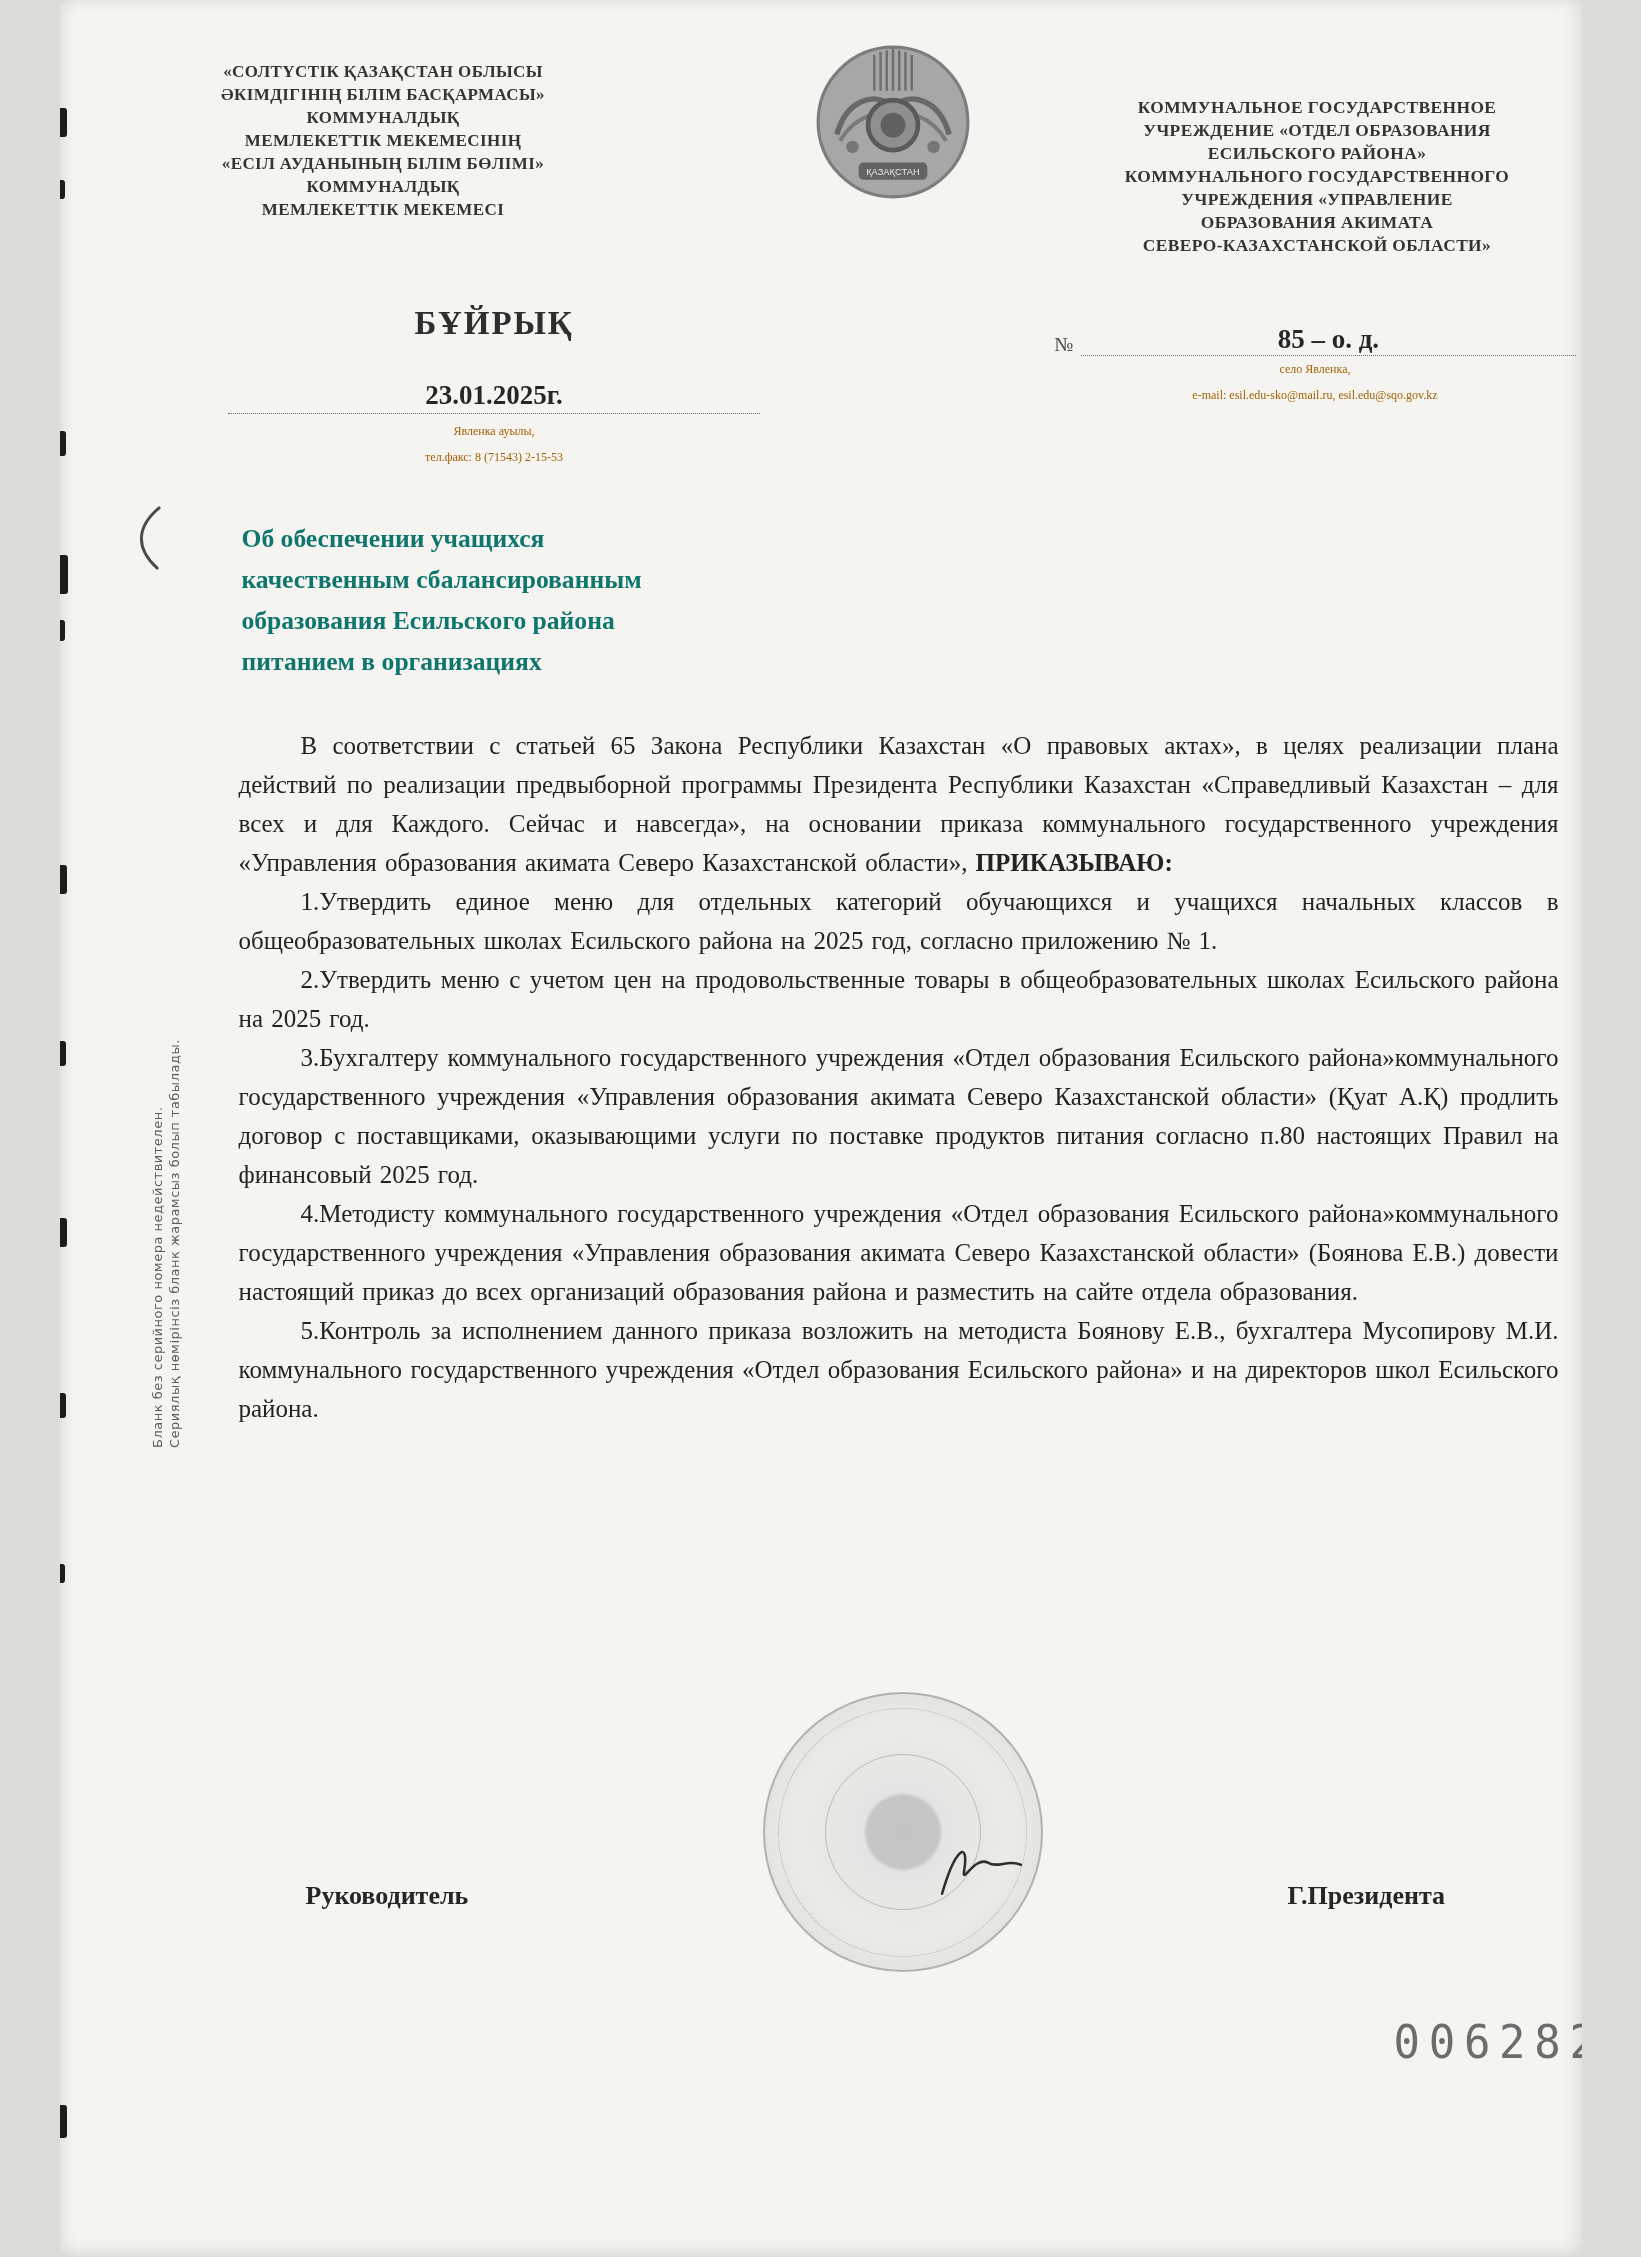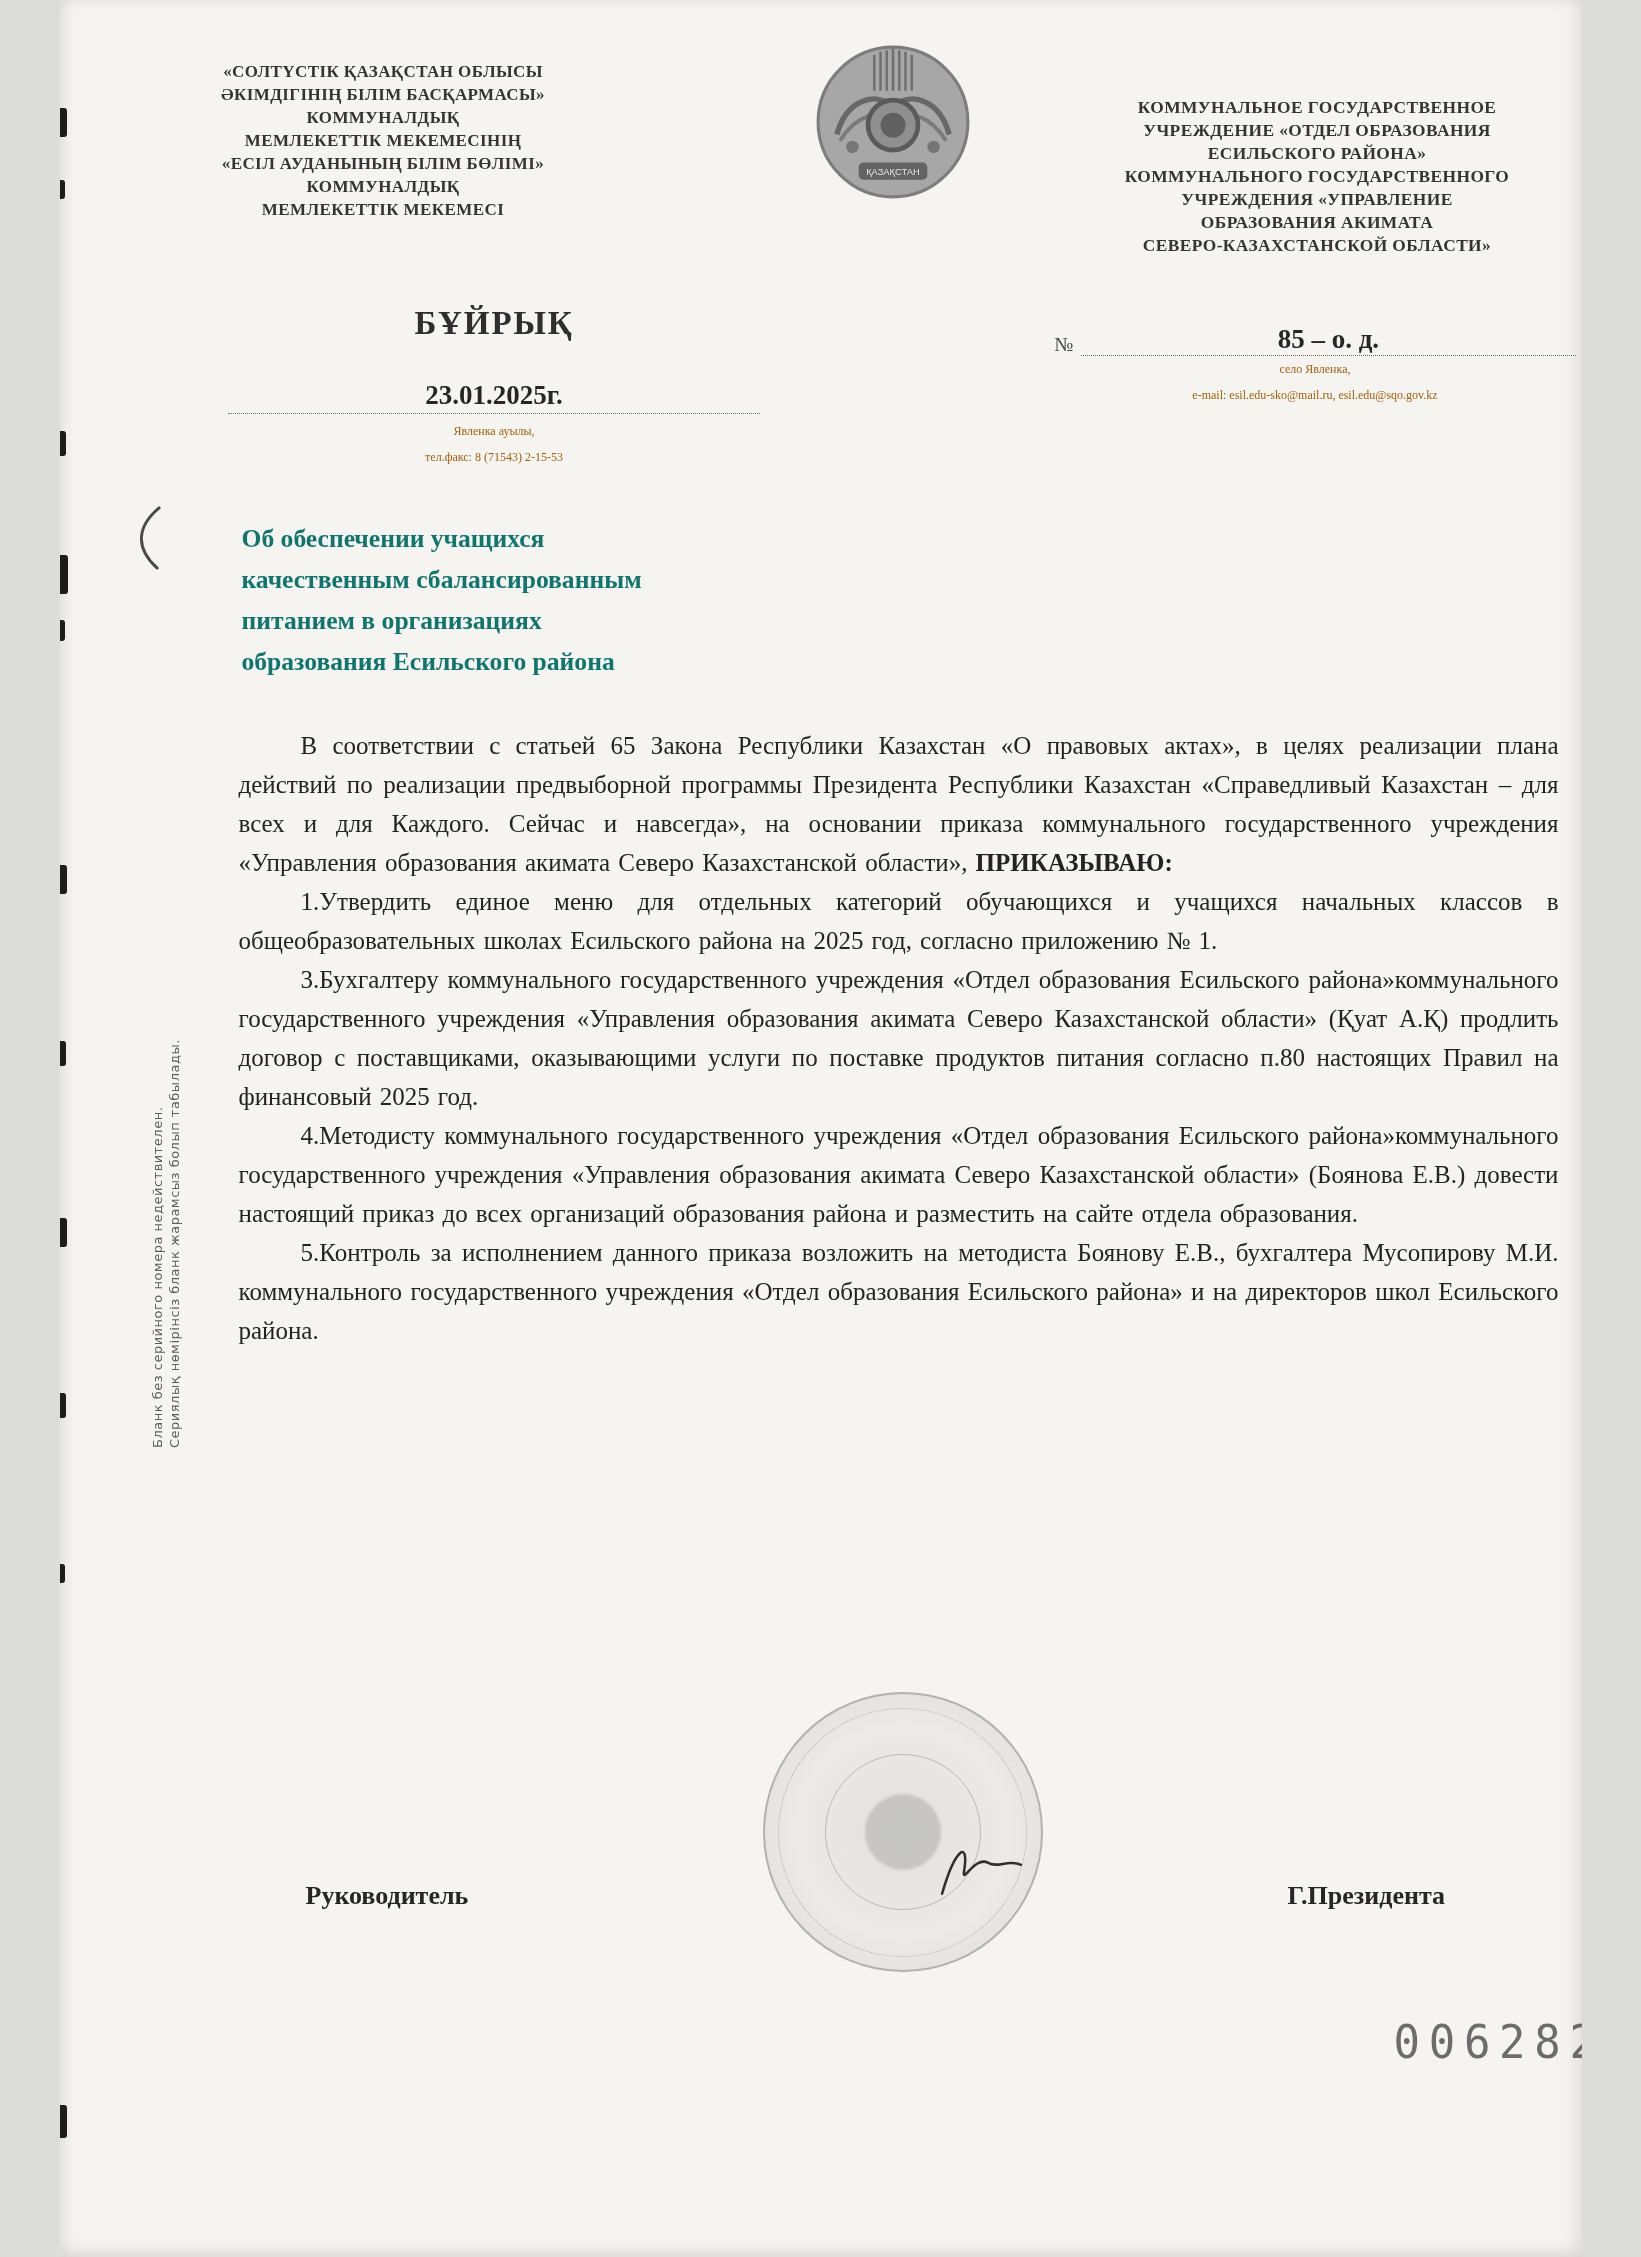--- a/index.html
+++ b/index.html
@@ -142,27 +142,28 @@
         <span class="num-value">85 – о. д.</span>
       </span>
     </div>
     <div class="order-small">село Явленка,</div>
     <div class="order-small">e-mail: esil.edu-sko@mail.ru, esil.edu@sqo.gov.kz</div>
   </div>
 
   <div class="subject">
     <div>Об обеспечении учащихся</div>
     <div>качественным сбалансированным</div>
+    <div>образования Есильского района</div>
     <div>питанием в организациях</div>
-    <div>образования Есильского района</div>
   </div>
 
   <div class="body-text">
     <p class="para"><span>В соответствии с статьей 65 Закона Республики Казахстан «О правовых актах», в целях реализации плана действий по реализации предвыборной программы Президента Республики Казахстан «Справедливый Казахстан – для всех и для Каждого. Сейчас и навсегда», на основании приказа коммунального государственного учреждения «Управления образования акимата Северо Казахстанской области»,</span> <b>ПРИКАЗЫВАЮ:</b></p>
     <p class="para">1.Утвердить единое меню для отдельных категорий обучающихся и учащихся начальных классов в общеобразовательных школах Есильского района на 2025 год, согласно приложению № 1.</p>
+    <p class="para">2.Утвердить меню с учетом цен на продовольственные товары в общеобразовательных школах Есильского района на 2025 год.</p>
     <p class="para">3.Бухгалтеру коммунального государственного учреждения «Отдел образования Есильского района»коммунального государственного учреждения «Управления образования акимата Северо Казахстанской области» (Қуат А.Қ) продлить договор с поставщиками, оказывающими услуги по поставке продуктов питания согласно п.80 настоящих Правил на финансовый 2025 год.</p>
     <p class="para">4.Методисту коммунального государственного учреждения «Отдел образования Есильского района»коммунального государственного учреждения «Управления образования акимата Северо Казахстанской области» (Боянова Е.В.) довести настоящий приказ до всех организаций образования района и разместить на сайте отдела образования.</p>
     <p class="para">5.Контроль за исполнением данного приказа возложить на методиста Боянову Е.В., бухгалтера Мусопирову М.И. коммунального государственного учреждения «Отдел образования Есильского района» и на директоров школ Есильского района.</p>
   </div>
 
   <div class="sig-label">Руководитель</div>
   <div class="sig-name">Г.Президента</div>
 
   <div class="stamp">
     <div class="ring1"></div>

